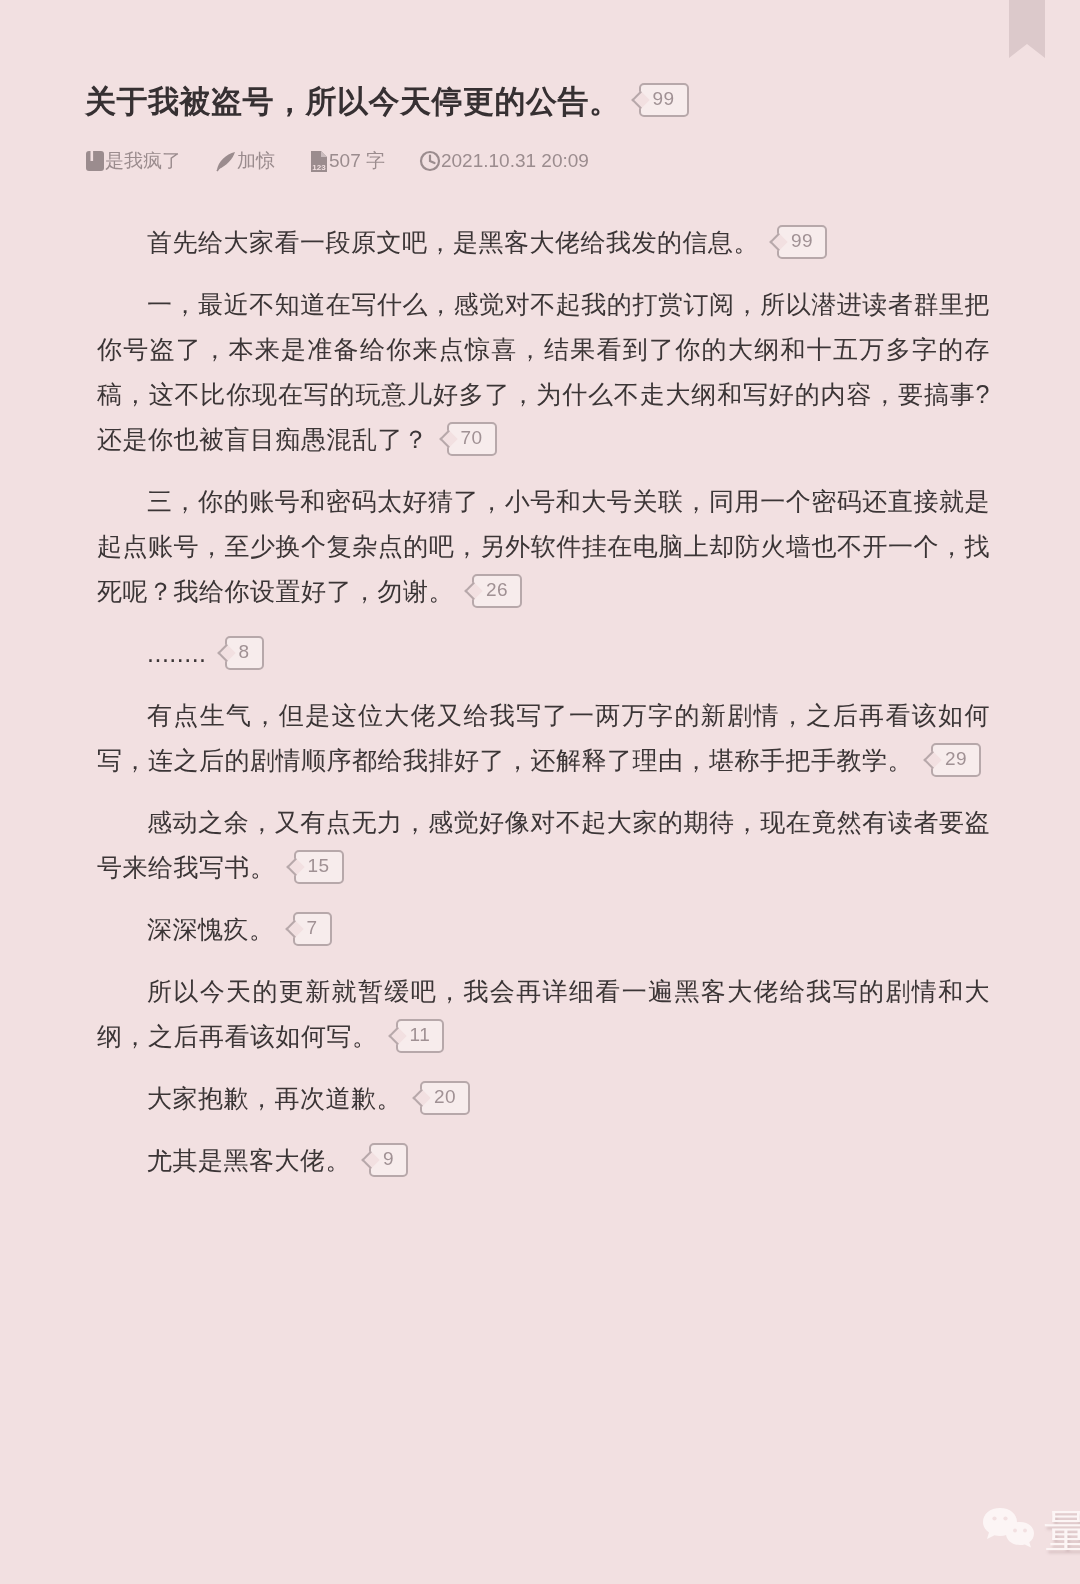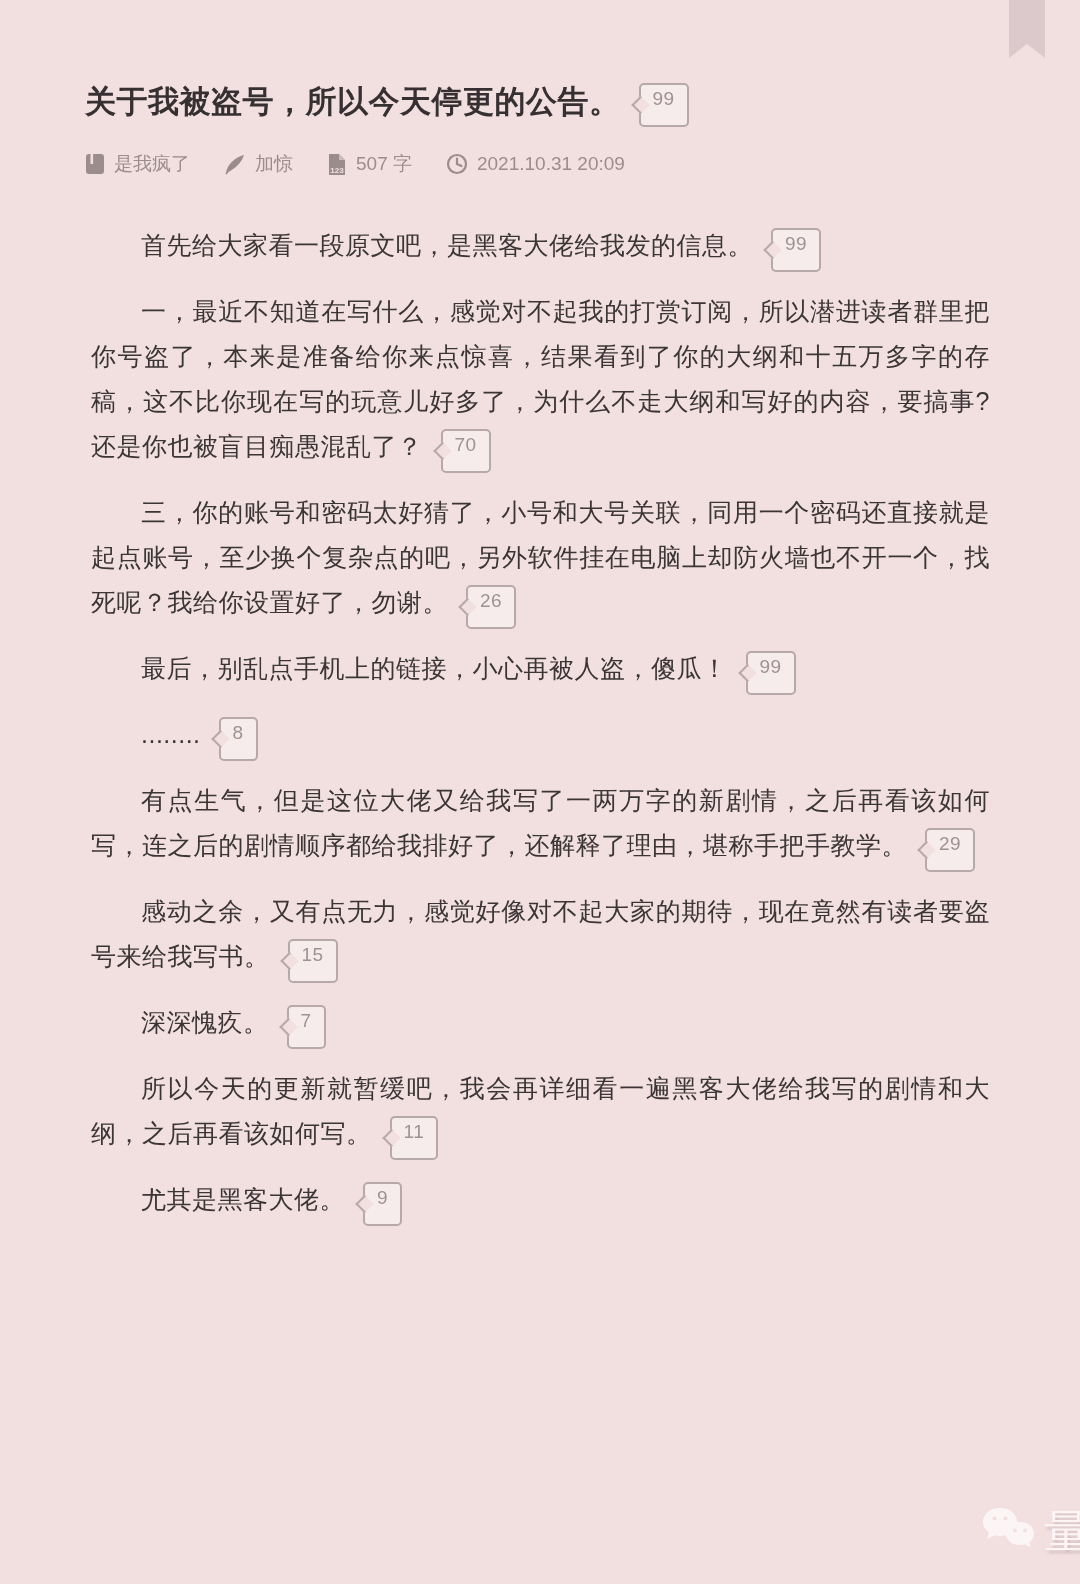--- a/index.html
+++ b/index.html
@@ -26,21 +26,21 @@
     font-size:31px; line-height:44px;
     font-weight:700;
     color:#363032;
     letter-spacing:0.5px;
   }
 
   
   .badge {
     display:inline-block; position:relative;
     margin-left:18px; padding:0 12px;
-    height:44px; line-height:27px;
+    height:34px; line-height:27px;
     font-size:19px; font-weight:400;
     color:#a09194;
     background:#f7ecec;
     border:2px solid #b7a8aa;
     border-radius:5px;
     text-indent:0;
     vertical-align:4px;
     box-sizing:border-box;
     white-space:nowrap;
   }
@@ -52,26 +52,26 @@
     border-bottom:2px solid #b7a8aa;
     transform:translateY(-50%) rotate(45deg);
   }
   h1 .badge { vertical-align:7px; }
 
   .meta {
     display:flex; align-items:center; gap:34px;
     margin-top:24px;
     color:#9b8c8e; font-size:19px;
   }
-  .meta-item { display:flex; align-items:center; gap:9px; }
+  .meta-item { display:flex; align-items:center; }
   .meta-item .icon { display:inline-flex;justify-content:flex-end; }
 
   .paragraphs { margin-top:46px; }
   p.para {
-    margin:0 0 17px 6px;
+    margin:0 0 17px 12px;
     font-size:25px; line-height:45px;
     color:#3b3536;
     text-align:justify;
     text-indent:2em;
     letter-spacing:0.5px;
   }
 
   
   .watermark {
     position:absolute; right:-10px; bottom:26px;
@@ -139,33 +139,33 @@
 
   <div class="paragraphs">
   <p class="para"><span class="para-text">首先给大家看一段原文吧，是黑客大佬给我发的信息。</span><span class="badge"><span class="num">99</span></span></p>
 
 
   <p class="para"><span class="para-text">一，最近不知道在写什么，感觉对不起我的打赏订阅，所以潜进读者群里把你号盗了，本来是准备给你来点惊喜，结果看到了你的大纲和十五万多字的存稿，这不比你现在写的玩意儿好多了，为什么不走大纲和写好的内容，要搞事?还是你也被盲目痴愚混乱了？</span><span class="badge"><span class="num">70</span></span></p>
 
 
   <p class="para"><span class="para-text">三，你的账号和密码太好猜了，小号和大号关联，同用一个密码还直接就是起点账号，至少换个复杂点的吧，另外软件挂在电脑上却防火墙也不开一个，找死呢？我给你设置好了，勿谢。</span><span class="badge"><span class="num">26</span></span></p>
 
-  <p class="para"><span class="para-text">最后，别乱点手机上的链接，小心再被人盗，傻瓜！</span><span class="badge"><span class="num">99</span></span></p>
 
   <p class="para"><span class="para-text">........</span><span class="badge"><span class="num">8</span></span></p>
 
 
   <p class="para"><span class="para-text">有点生气，但是这位大佬又给我写了一两万字的新剧情，之后再看该如何写，连之后的剧情顺序都给我排好了，还解释了理由，堪称手把手教学。</span><span class="badge"><span class="num">29</span></span></p>
 
   <p class="para"><span class="para-text">感动之余，又有点无力，感觉好像对不起大家的期待，现在竟然有读者要盗号来给我写书。</span><span class="badge"><span class="num">15</span></span></p>
 
   <p class="para"><span class="para-text">深深愧疚。</span><span class="badge"><span class="num">7</span></span></p>
 
   <p class="para"><span class="para-text">所以今天的更新就暂缓吧，我会再详细看一遍黑客大佬给我写的剧情和大纲，之后再看该如何写。</span><span class="badge"><span class="num">11</span></span></p>
 
+  <p class="para"><span class="para-text">大家抱歉，再次道歉。</span><span class="badge"><span class="num">20</span></span></p>
 
   <p class="para"><span class="para-text">尤其是黑客大佬。</span><span class="badge"><span class="num">9</span></span></p>
 
 </div>
 
 </div>
 
 <div class="watermark">
   <span class="icon">
     <svg width="60" height="50" viewBox="0 0 60 50">

